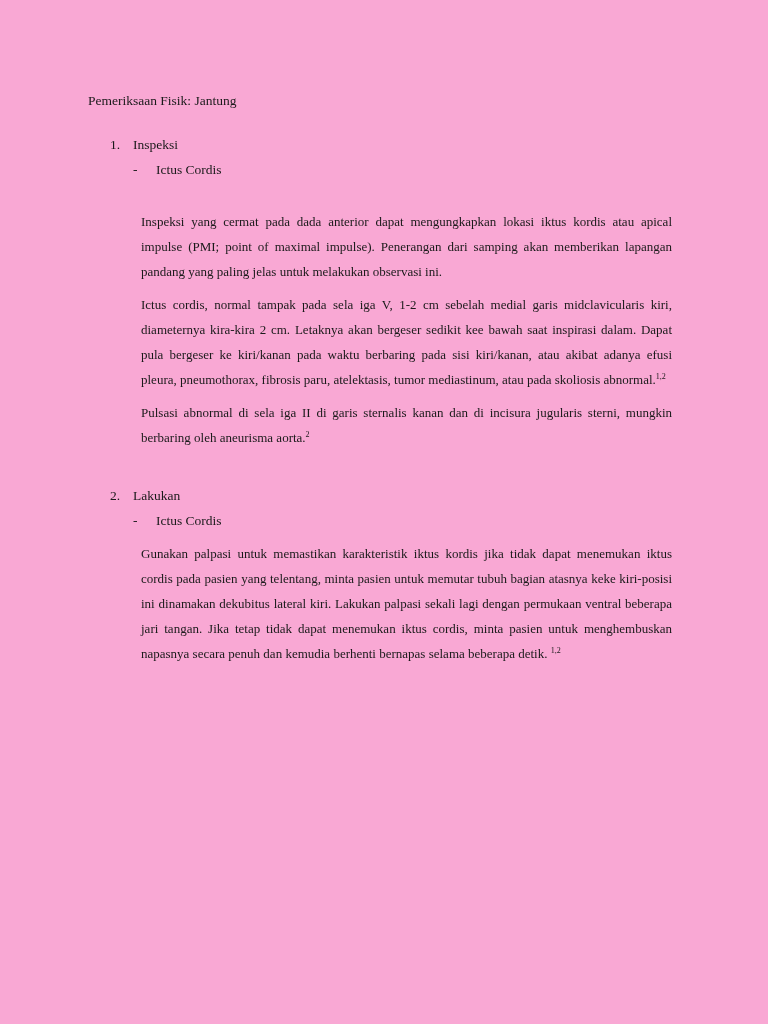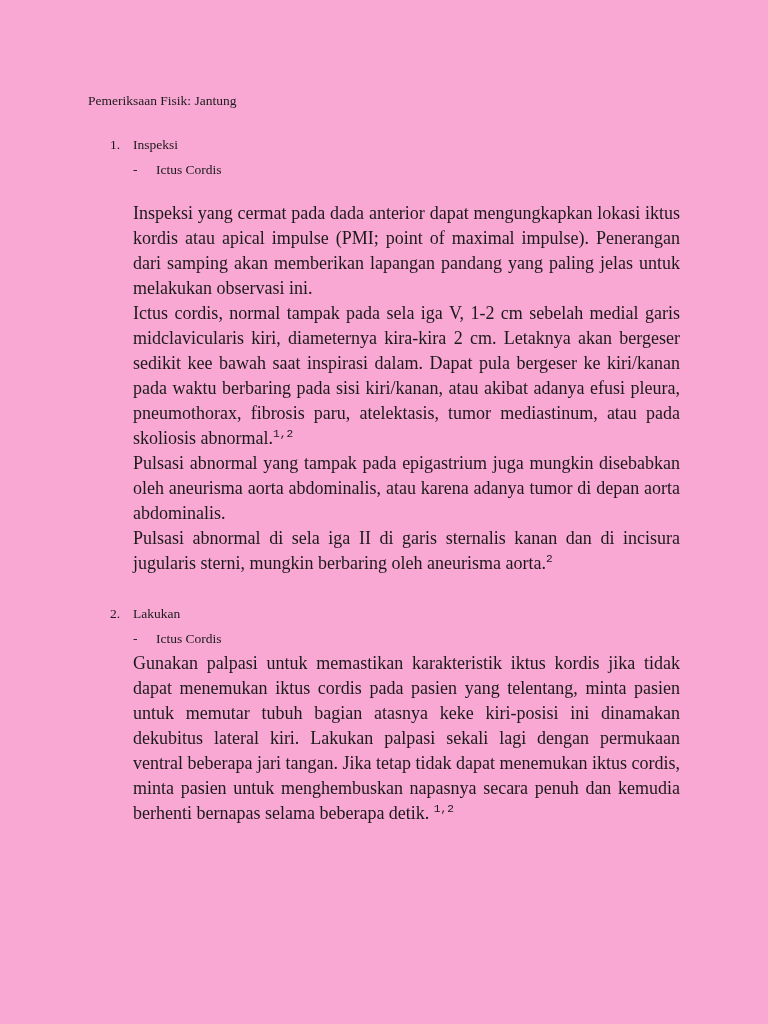--- a/index.html
+++ b/index.html
@@ -51,38 +51,37 @@
   }
   .bullet-dash {
     position: absolute;
     left: 45px;
     top: 0;
   }
   .body-block {
     padding-left: 45px;
   }
   p.para {
-    margin: 0;
-    font-size: 18px;
+    margin: 8px;
+    font-size: 13px;
     line-height: 25px;
     text-align: justify;
     text-justify: inter-word;
     hyphens: none;
   }
   .gap-line {
     height: 25px;
   }
   .gap-small {
     height: 19px;
   }
   sup {
     font-size: 0.62em;
     vertical-align: super;
     line-height: 0;
-    font-family: Liberation Mono, monospace;
   }
 </style>
 </head>
 <body>
 
 <div class="page">
   <div class="content">
 
     <div class="doc-title">Pemeriksaan Fisik: Jantung</div>
 
@@ -92,21 +91,20 @@
         <span>Inspeksi</span>
       </div>
       <div class="bullet-line">
         <span class="bullet-dash">-</span>
         <span>Ictus Cordis</span>
       </div>
       <div class="gap-small"></div>
       <div class="body-block">
         <p class="para"><span>Inspeksi yang cermat pada dada anterior dapat mengungkapkan lokasi iktus kordis atau apical impulse (PMI; point of maximal impulse). Penerangan dari samping akan memberikan lapangan pandang yang paling jelas untuk melakukan observasi ini.</span><sup></sup></p>
         <p class="para"><span>Ictus cordis, normal tampak pada sela iga V, 1-2 cm sebelah medial garis midclavicularis kiri, diameternya kira-kira 2 cm. Letaknya akan bergeser sedikit kee bawah saat inspirasi dalam. Dapat pula bergeser ke kiri/kanan pada waktu berbaring pada sisi kiri/kanan, atau akibat adanya efusi pleura, pneumothorax, fibrosis paru, atelektasis, tumor mediastinum, atau pada skoliosis abnormal.</span><sup>1,2</sup></p>
-        <p class="para"><span>Pulsasi abnormal yang tampak pada epigastrium juga mungkin disebabkan oleh aneurisma aorta abdominalis, atau karena adanya tumor di depan aorta abdominalis.</span><sup></sup></p>
         <p class="para"><span>Pulsasi abnormal di sela iga II di garis sternalis kanan dan di incisura jugularis sterni, mungkin berbaring oleh aneurisma aorta.</span><sup>2</sup></p>
       </div>
     </div>
 
     <div class="gap-line"></div>
 
     <div class="section">
       <div class="section-head">
         <span class="section-num">2.</span>
         <span>Lakukan</span>

